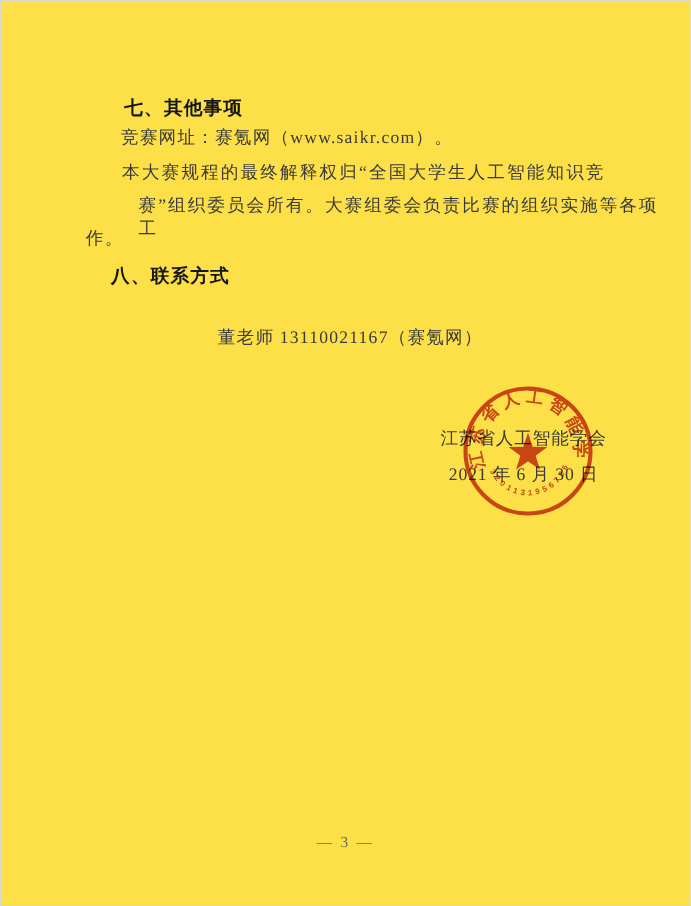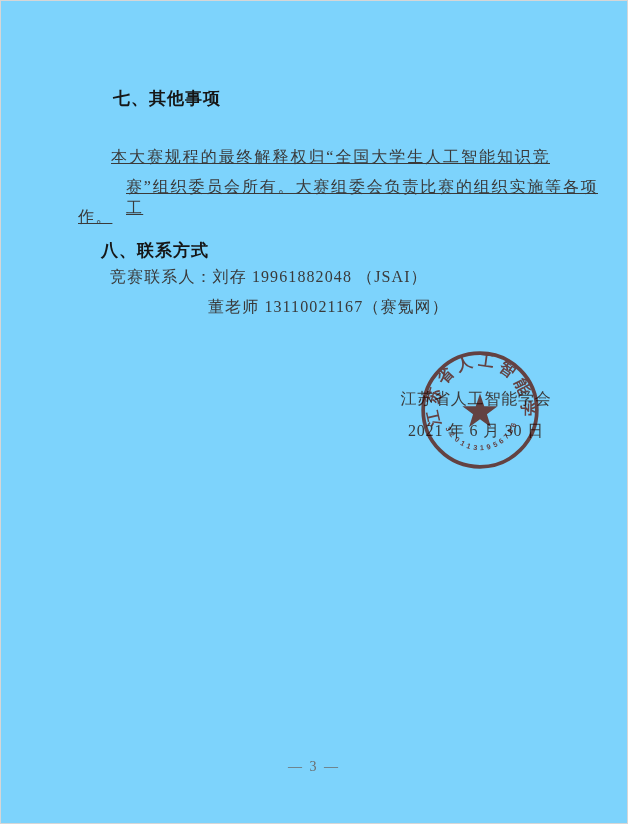--- a/index.html
+++ b/index.html
@@ -1,20 +1,20 @@
 <!DOCTYPE html>
 <html><head>
 <meta charset="utf-8">
 <style>
   html, body { margin: 0; padding: 0; background: #ffffff; }
   .page {
     position: relative;
     width: 628px;
     height: 824px;
-    background: #7dd3fc;
+    background: #fde047;
     border: 1px solid #d6d6d6;
     box-sizing: border-box;
     overflow: hidden;
     font-family: "Liberation Serif", serif;
     color: #3a3a3a;
   }
   .abs { position: absolute; white-space: pre; }
   .heading {
     font-family: "Liberation Sans", sans-serif;
     font-weight: 700;
@@ -28,21 +28,20 @@
     color: #3a3a3a;
   }
   .para-line {
     font-size: 16px;
     letter-spacing: 1.2px;
     color: #3a3a3a;
     width: 472px;
     text-align: justify;
     text-align-last: justify;
     white-space: normal;
-    text-decoration: underline;
   }
   .para-first { padding-left: 33px; box-sizing: border-box; }
   .para-last { text-align-last: left; }
   .sig-block {
     left: 396px;
     width: 158px;
     text-align: center;
     font-size: 16px;
     color: #3a3a3a;
     letter-spacing: 0.8px;
@@ -64,32 +63,32 @@
     opacity: 0.9;
   }
 </style>
 </head>
 <body>
 
 <div class="page">
 
   <div class="abs heading" style="left:112px; top:86px;">七、其他事项</div>
 
+  <div class="abs body-line" style="left:109px; top:114px;">竞赛网址：赛氪网（www.saikr.com）。</div>
 
   <div class="abs para-line para-first" style="left:77px; top:146px;">本大赛规程的最终解释权归“全国大学生人工智能知识竞</div>
 
   <div class="abs para-line" style="left:77px; top:176px;margin-left:48px;">赛”组织委员会所有。大赛组委会负责比赛的组织实施等各项工</div>
 
   <div class="abs para-line para-last" style="left:77px; top:206px;">作。</div>
 
   <div class="abs heading" style="left:100px; top:238px;">八、联系方式</div>
 
-  <div class="abs body-line" style="left:109px; top:266px;">竞赛联系人：刘存 19961882048 （JSAI）</div>
 
-  <div class="abs body-line" style="left:207px; top:296px;">董老师 13110021167（赛氪网）</div>
+  <div class="abs body-line" style="left:197px; top:296px;">董老师 13110021167（赛氪网）</div>
 
 
   <div class="abs sig-block" style="top:388px;">江苏省人工智能学会</div>
 
   <div class="abs sig-block" style="top:420px;">2021 年 6 月 30 日</div>
 
   <svg class="seal-svg" viewBox="0 0 120 120">
     <defs>
       <path id="arcPathTop" d="M 23,76 A 41,41 0 1 1 97,76" fill="none"></path>
       <path id="arcPathBottom" d="M 25,74 A 37,37 0 0 0 95,74" fill="none"></path>

